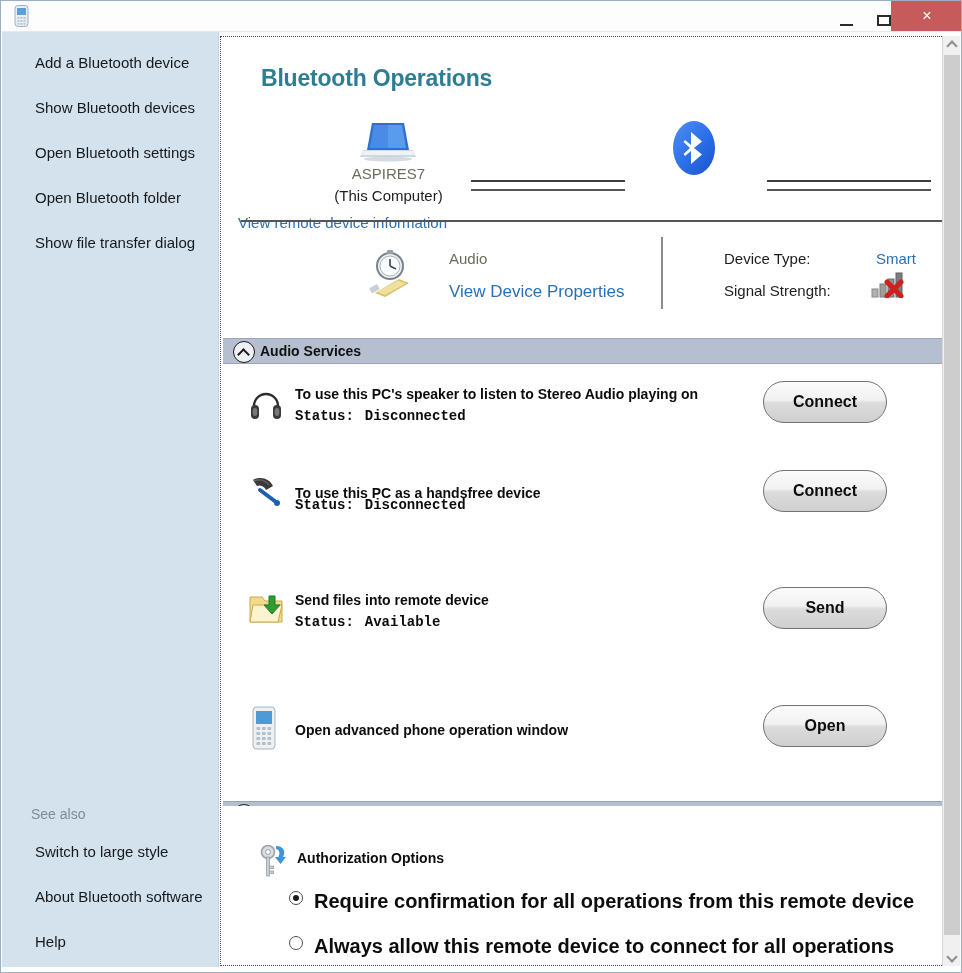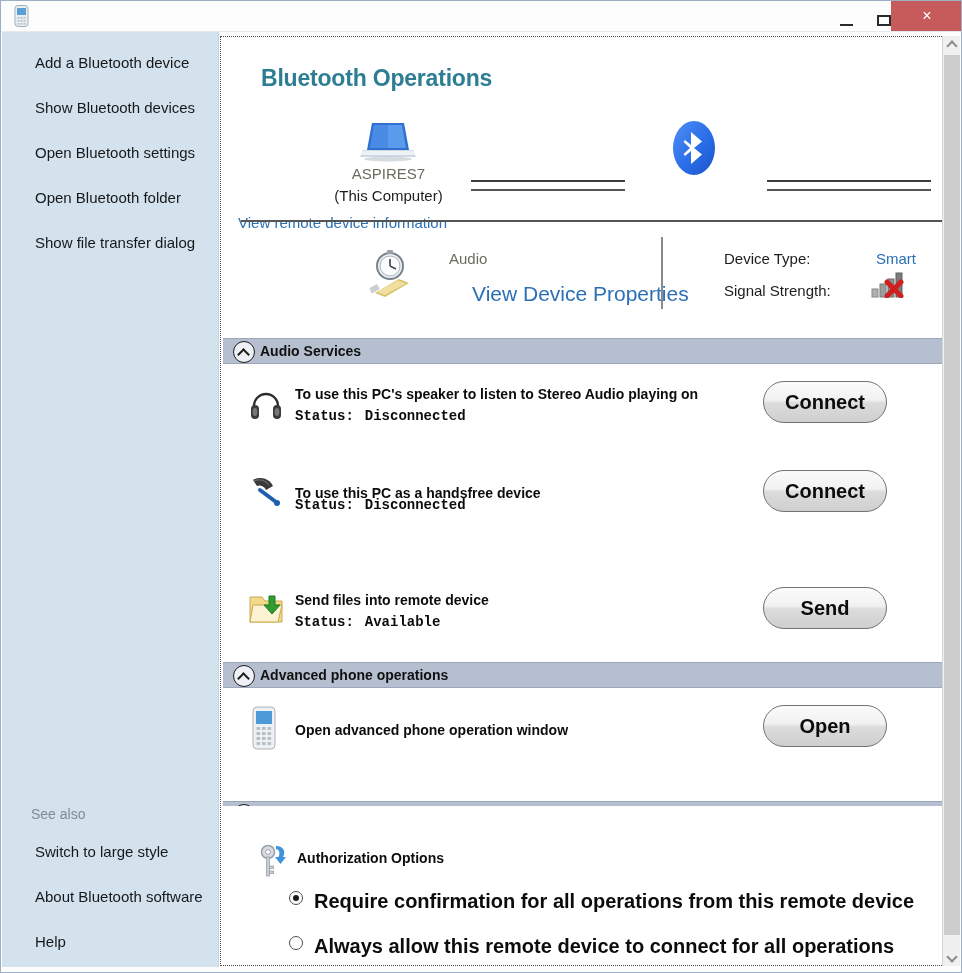--- a/index.html
+++ b/index.html
@@ -162,21 +162,21 @@
     border-top: 2px solid #555555;
   }
 
   #dev-icon { position: absolute; left: 144px; top: 212px; width: 54px; height: 48px; }
   #dev-name {
     position: absolute; left: 228px; top: 213px;
     font-size: 15px; color: #6c6c5d;
   }
   #dev-props {
     position: absolute; left: 228px; top: 245px;
-    font-size: 21px; color: #2b6fb5; cursor: pointer; margin-left: 23px;
+    font-size: 17px; color: #2b6fb5; cursor: pointer;
   }
   #vdivider {
     position: absolute; left: 440px; top: 200px;
     width: 0; height: 72px;
     border-left: 2px solid #8a8a8a;
   }
   .prop-label {
     position: absolute; left: 503px;
     font-size: 15px; color: #1d1d1d;
   }
@@ -241,21 +241,21 @@
   }
   .svc-status .lbl { margin-right: 11px; }
 
   .pill-btn {
     position: absolute;
     width: 124px; height: 42px;
     border: 1px solid #6f7477;
     border-radius: 21px;
     background: linear-gradient(to bottom, #fbfbfb 0%, #f1f1f1 45%, #dcdcdc 52%, #cfcfcf 100%);
     font-family: "Liberation Sans", sans-serif;
-    font-size: 20px;
+    font-size: 16px;
     font-weight: bold;
     color: #0c0c0c;
     cursor: pointer;
     padding: 0;
   }
 
   
   #auth-icon { position: absolute; left: 36px; top: 38px; width: 30px; height: 34px; }
   #auth-title {
     position: absolute; left: 74px; top: 44px;
@@ -490,24 +490,20 @@
           </svg>
         </span>
         <div class="svc-title" style="left:72px; top:22px;">Send files into remote device</div>
         <div class="svc-status" style="left:72px; top:44px;">
           <span class="lbl">Status:</span><span>Available</span>
         </div>
         <button class="pill-btn" style="left:540px; top:17px;">Send</button>
       </div>
     </div>
 
-    <div class="sec-header" style="top:625px">
-      <span class="chev"></span>
-      <span class="sec-title">Advanced phone operations</span>
-    </div>
     <div class="sec-body" style="top:651px; height:92px;">
       <div>
         <span class="svc-icon" style="left:28px; top:18px;">
           <svg width="26" height="44" viewBox="0 0 26 44">
             <rect x="2" y="1" width="22" height="42" rx="4" fill="#eef1f4" stroke="#a8b2ba"></rect>
             <rect x="5" y="5" width="16" height="13" fill="#4d9ad8"></rect>
             <rect x="5.5" y="21" width="3.6" height="3" fill="#b6c0c8"></rect>
             <rect x="11" y="21" width="3.6" height="3" fill="#b6c0c8"></rect>
             <rect x="16.5" y="21" width="3.6" height="3" fill="#b6c0c8"></rect>
             <rect x="5.5" y="26" width="3.6" height="3" fill="#b6c0c8"></rect>

